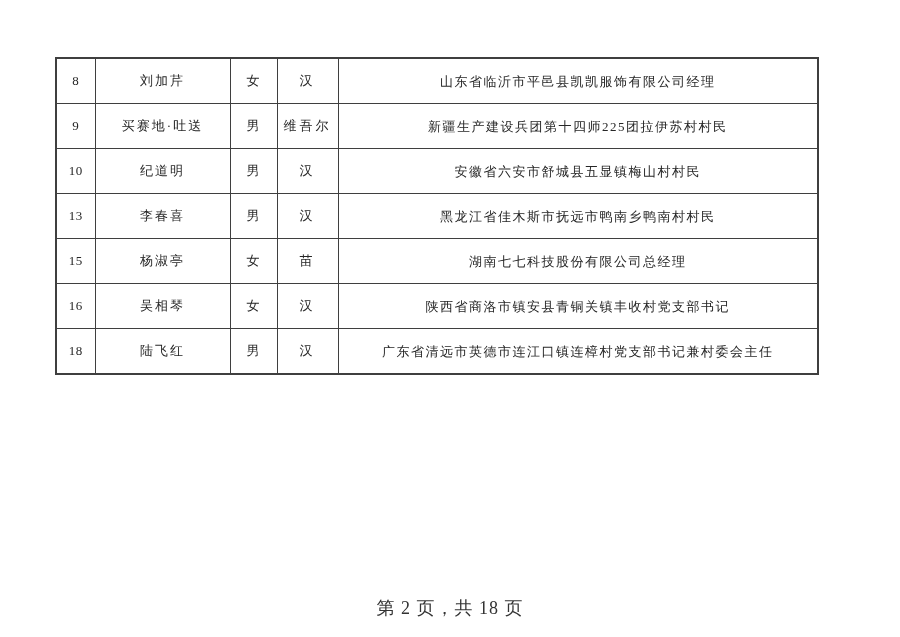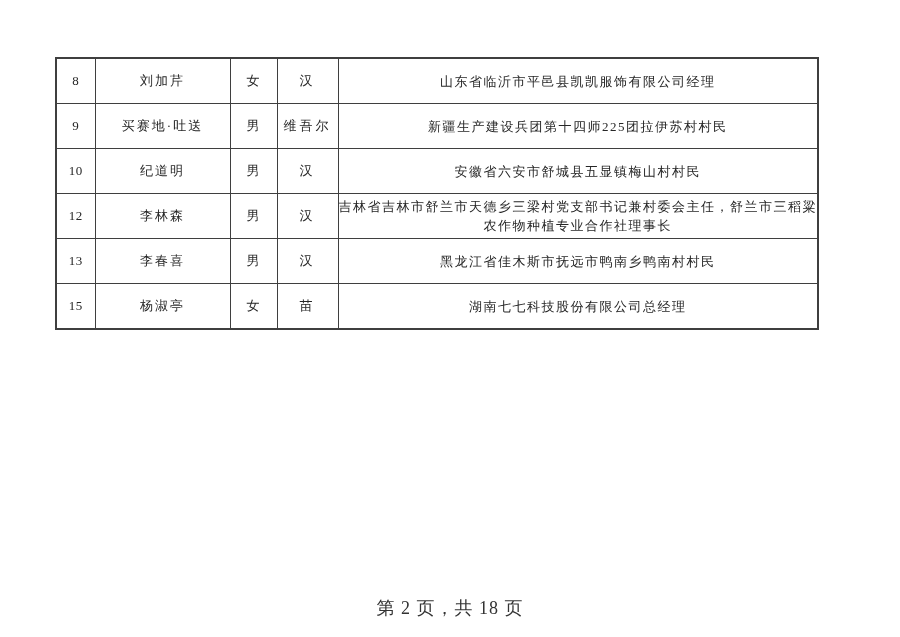--- a/index.html
+++ b/index.html
@@ -95,38 +95,45 @@
         <td class="col-desc">新疆生产建设兵团第十四师225团拉伊苏村村民</td>
       </tr>
       <tr>
         <td class="col-num">10</td>
         <td class="col-name">纪道明</td>
         <td class="col-gender">男</td>
         <td class="col-eth">汉</td>
         <td class="col-desc">安徽省六安市舒城县五显镇梅山村村民</td>
       </tr>
       <tr>
-        <td class="col-num">12</td>
-        <td class="col-name">李林森</td>
-        <td class="col-gender">男</td>
-        <td class="col-eth">汉</td>
-        <td class="col-desc">吉林省吉林市舒兰市天德乡三梁村党支部书记兼村委会主任，舒兰市三稻粱农作物种植专业合作社理事长</td>
-      </tr>
-      <tr>
         <td class="col-num">13</td>
         <td class="col-name">李春喜</td>
         <td class="col-gender">男</td>
         <td class="col-eth">汉</td>
         <td class="col-desc">黑龙江省佳木斯市抚远市鸭南乡鸭南村村民</td>
       </tr>
       <tr>
         <td class="col-num">15</td>
         <td class="col-name">杨淑亭</td>
         <td class="col-gender">女</td>
         <td class="col-eth">苗</td>
         <td class="col-desc">湖南七七科技股份有限公司总经理</td>
       </tr>
+      <tr>
+        <td class="col-num">16</td>
+        <td class="col-name">吴相琴</td>
+        <td class="col-gender">女</td>
+        <td class="col-eth">汉</td>
+        <td class="col-desc">陕西省商洛市镇安县青铜关镇丰收村党支部书记</td>
+      </tr>
+      <tr>
+        <td class="col-num">18</td>
+        <td class="col-name">陆飞红</td>
+        <td class="col-gender">男</td>
+        <td class="col-eth">汉</td>
+        <td class="col-desc">广东省清远市英德市连江口镇连樟村党支部书记兼村委会主任</td>
+      </tr>
     </tbody>
   </table>
 
   <div class="page-footer">第 2 页，共 18 页</div>
 
 </div>
 
 </body></html>

